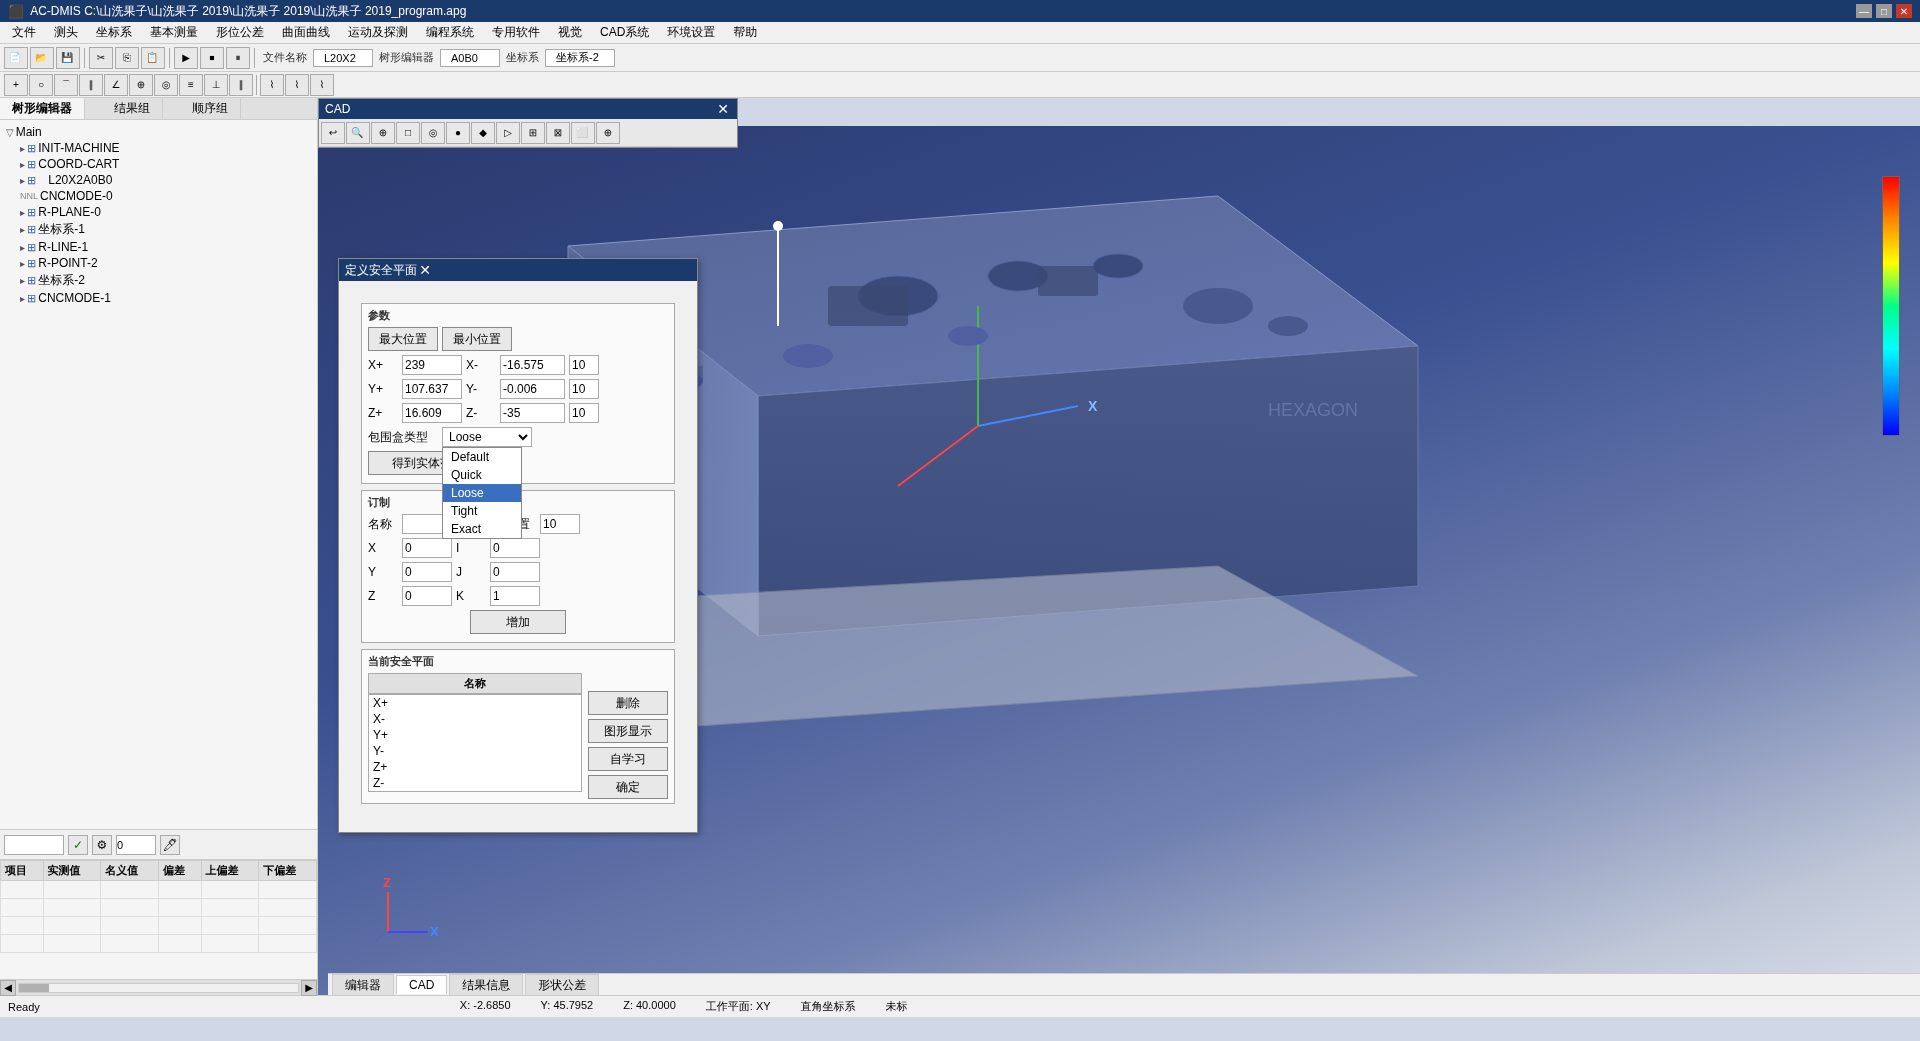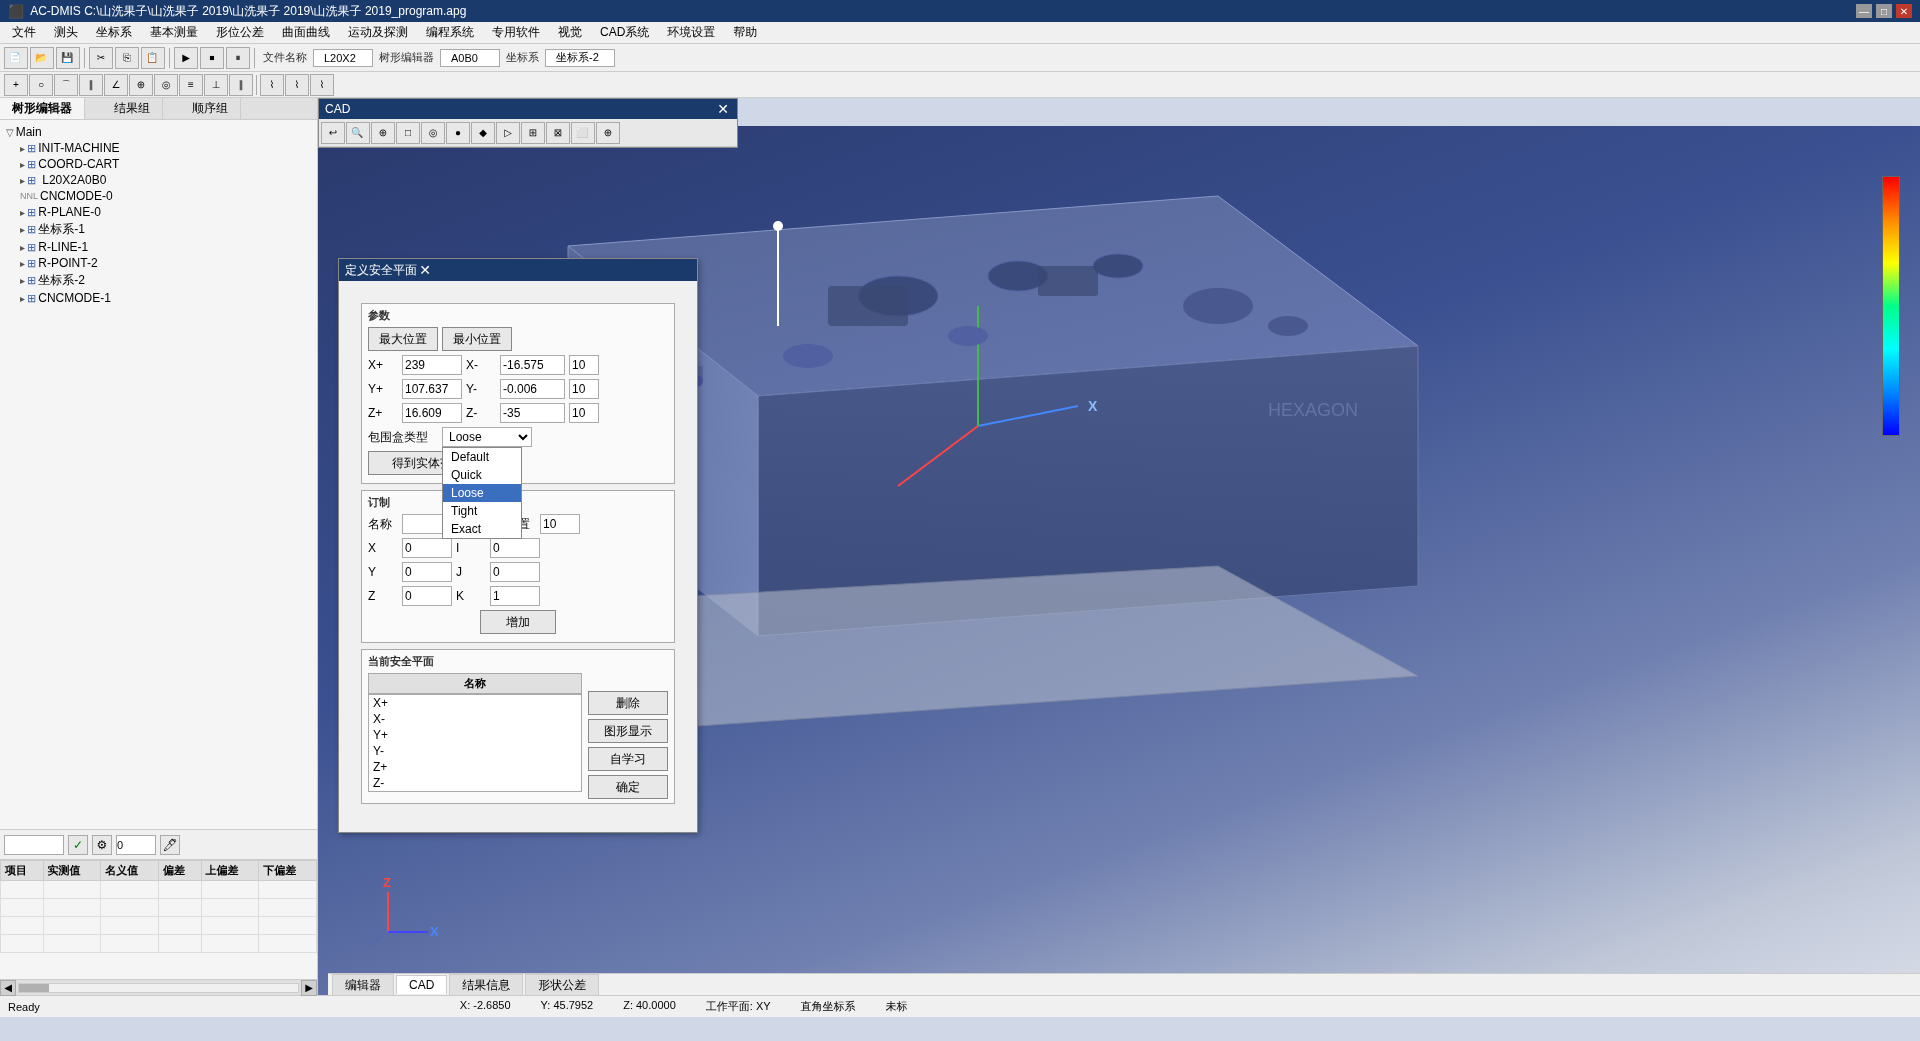--- a/index.html
+++ b/index.html
@@ -496,21 +496,21 @@
         <span style="margin-left:2px">INIT-MACHINE</span>
       </div>
       <div class="tree-item" style="padding-left:16px">
         <span class="tree-icon">▸</span>
         <span style="color:#4466aa;font-size:11px;">⊞</span>
         <span style="margin-left:2px">COORD-CART</span>
       </div>
       <div class="tree-item" style="padding-left:16px">
         <span class="tree-icon">▸</span>
         <span style="color:#4466aa;font-size:11px;">⊞</span>
-        <span style="margin-left:6px">L20X2A0B0</span>
+        <span style="margin-left:12px">L20X2A0B0</span>
       </div>
       <div class="tree-item" style="padding-left:16px">
         <span style="font-size:9px;color:#888;margin-right:2px">NNL</span>
         <span>CNCMODE-0</span>
       </div>
       <div class="tree-item" style="padding-left:16px">
         <span class="tree-icon">▸</span>
         <span style="color:#4466aa;font-size:11px;">⊞</span>
         <span style="margin-left:2px">R-PLANE-0</span>
       </div>
@@ -788,21 +788,21 @@
             <span class="dialog-label">J</span>
             <input class="dialog-input" style="width: 50px;" value="0">
           </div>
           <div class="dialog-row">
             <span class="dialog-label">Z</span>
             <input class="dialog-input" style="width: 50px;" value="0">
             <span class="dialog-label">K</span>
             <input class="dialog-input" style="width: 50px;" value="1">
           </div>
           <div class="dialog-row" style="justify-content:center">
-            <button class="dialog-btn" style="width:76px">增加</button>
+            <button class="dialog-btn" style="width:96px">增加</button>
           </div>
         </div>
 
         <div class="dialog-section">
           <div class="dialog-section-title">当前安全平面</div>
           <div style="display:flex; gap:6px;">
 
             <div style="flex:1;">
               <div style="background:#e0e0e0;border:1px solid #aaa;padding:2px;font-size:11px;font-weight:bold;text-align:center;">名称</div>
               <div style="border:1px solid #aaa;background:#fff;min-height:80px;">

